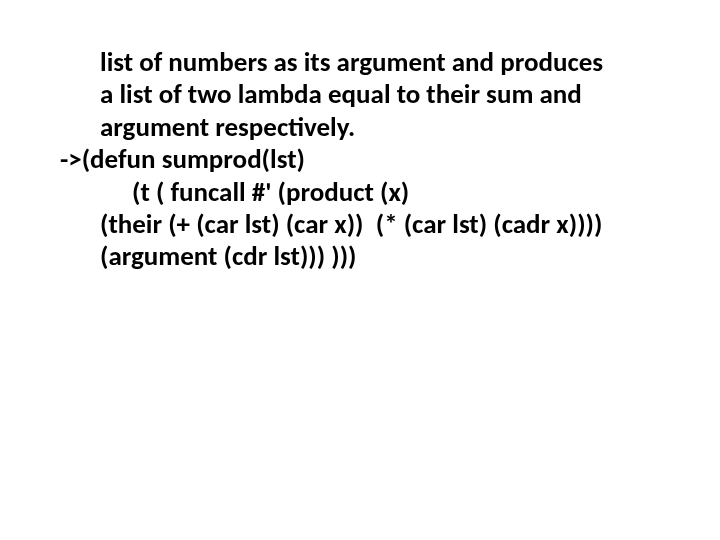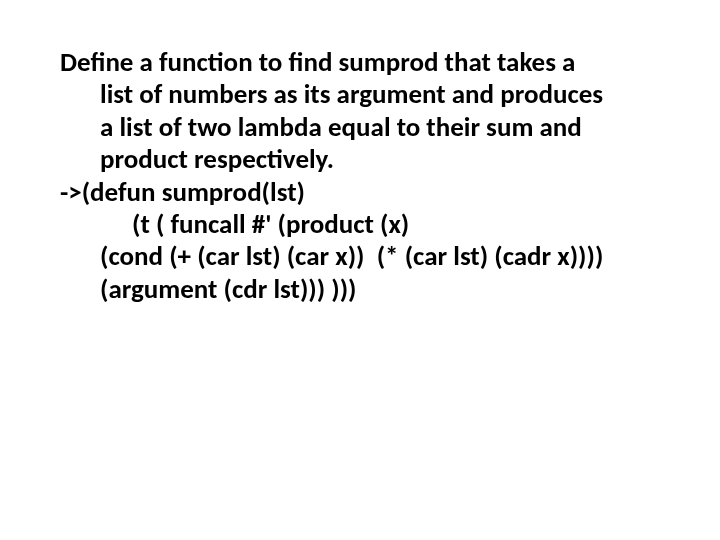--- a/index.html
+++ b/index.html
@@ -27,22 +27,21 @@
       white-space: pre-wrap;
     }
     .indent1 { padding-left: 40px; }
     .indent2 { padding-left: 72px; }
   </style>
 </head>
 <body>
 
 <div class="slide">
   <div class="content">
-    <span class="line">Define a function to find sumprod that takes a</span>
     <span class="line indent1">list of numbers as its argument and produces</span>
     <span class="line indent1">a list of two lambda equal to their sum and</span>
-    <span class="line indent1">product respectively.</span>
+    <span class="line indent1">argument respectively.</span>
     <span class="line">-&gt;(defun sumprod(lst)</span>
     <span class="line indent2">(t ( funcall #' (product (x)</span>
-    <span class="line indent1">(cond (+ (car lst) (car x))  (* (car lst) (cadr x))))</span>
+    <span class="line indent1">(their (+ (car lst) (car x))  (* (car lst) (cadr x))))</span>
     <span class="line indent1">(argument (cdr lst))) )))</span>
   </div>
 </div>
 
 </body></html>

